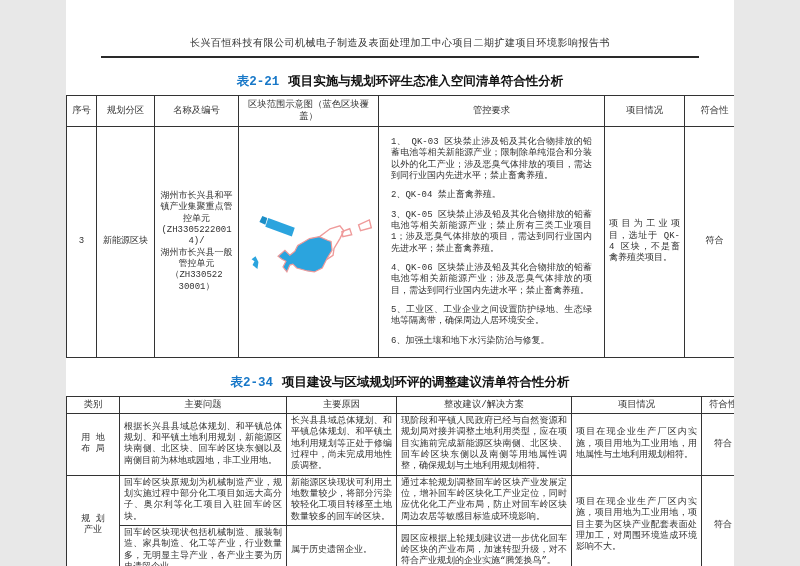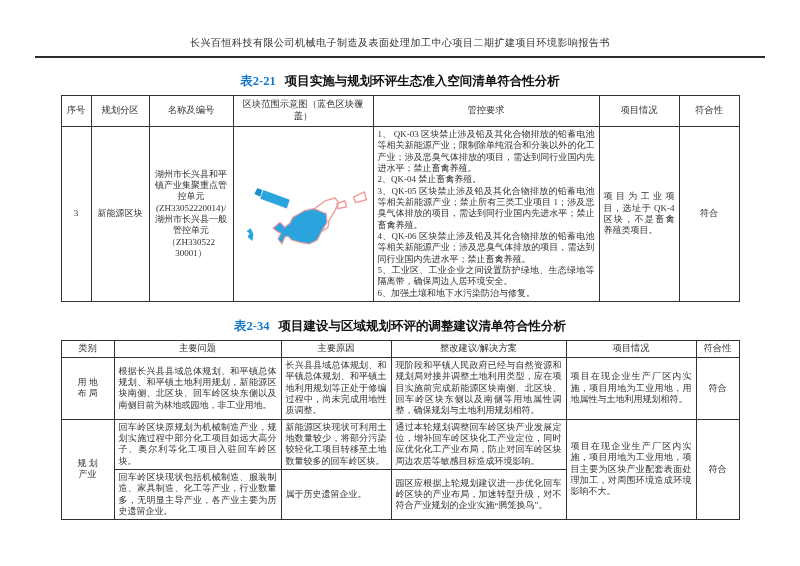--- a/index.html
+++ b/index.html
@@ -1,19 +1,19 @@
 <!DOCTYPE html>
 <html><head>
 <meta charset="utf-8">
 <style>
   html,body { margin:0; padding:0; background:#e8e8e8; }
   .page {
-    position:relative; width:800px; height:566px; margin:0 auto;
+    position:relative; width:668px; height:566px; margin:0 auto;
     background:#ffffff; overflow:hidden;
-    font-family:Liberation Serif, serif;
+    font-family:Liberation Mono, monospace;
     color:#2e2e2e;
   }
   .doc-title {
     padding-top:36px; text-align:center;
     font-size:10px; letter-spacing:0.5px; color:#333;
   }
   .header-rule { margin:6px 35px 0 35px; border-top:2.2px solid #2a2a2a; }
   .caption { text-align:center; margin-top:15px; font-size:12.5px; font-weight:bold; color:#111; }
   .caption.second { margin-top:16px; }
   .cap-no { color:#1878c8; margin-right:9px; }
@@ -31,21 +31,21 @@
   table.tbl td { padding:2px 4px; vertical-align:middle; }
   .c { text-align:center; }
   .left { text-align:left; }
   .jst { text-align:justify; }
   .pre { white-space:pre-line; }
   .ba { word-break:break-all; }
   .tbl33 th { height:26px; }
   .tbl34 { font-size:8.6px; line-height:1.3; }
   .tbl34 th { height:12px; font-size:9px; }
   .tbl34 td { padding:3px 4px; }
-  .req-item { margin:0; }
+  .req-item { margin:8px; }
   .map-cell { padding:0 !important; vertical-align:middle; }
   .map-cell svg { display:block; width:100%; height:160px; }
   .doc-footer { position:absolute; left:35px; right:35px; bottom:50px; }
   .footer-rule { border-top:1.2px solid #444; }
   .footer-line {
     display:flex; justify-content:center; gap:46px;
     padding-top:5px; font-size:9.5px; color:#333;
   }
 </style>
 </head>

